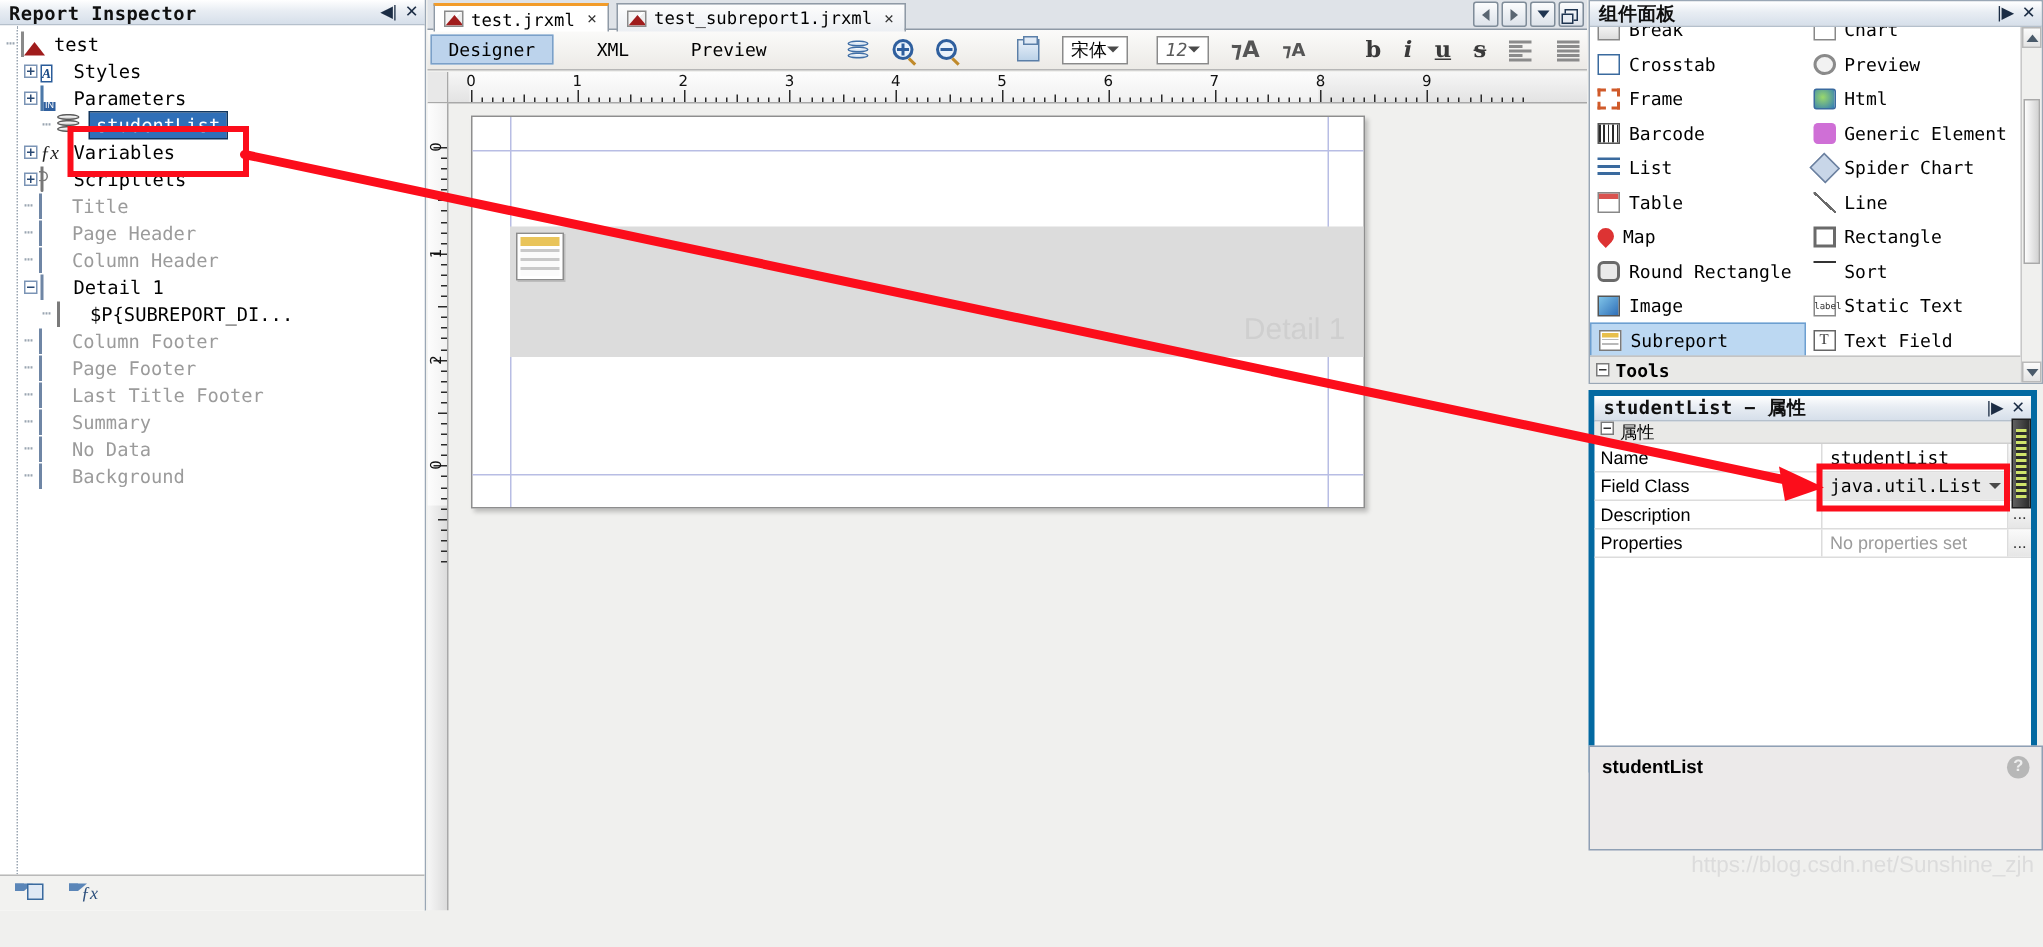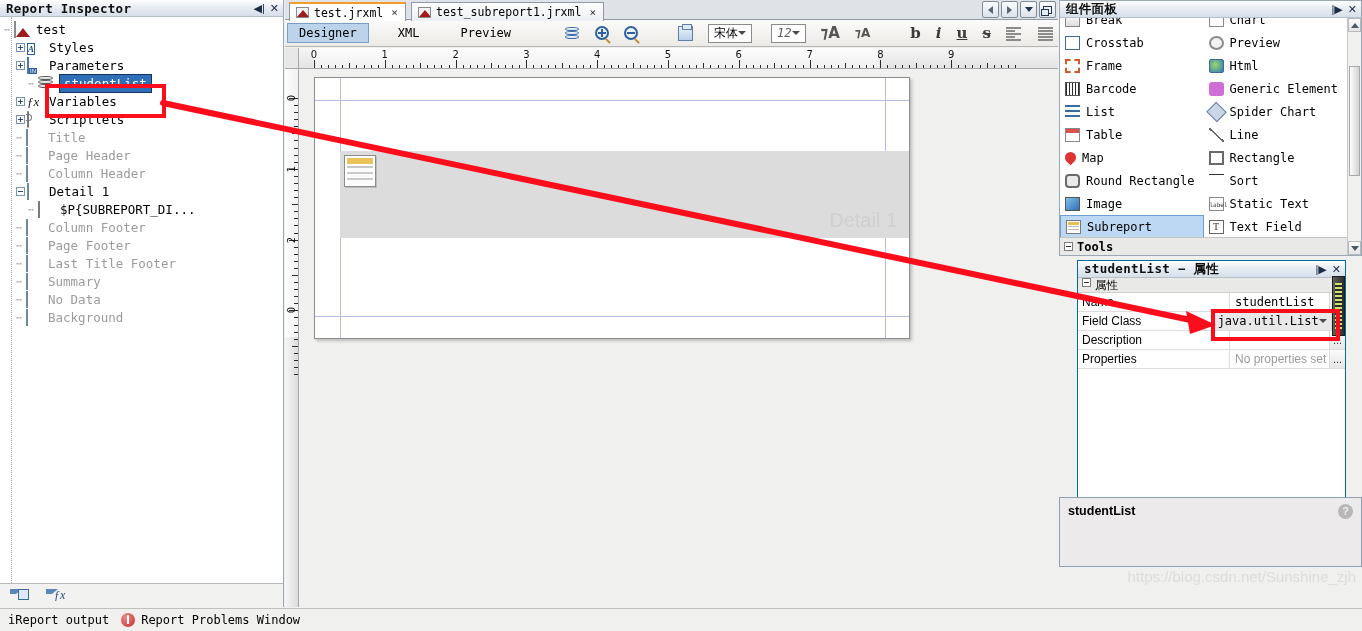--- a/index.html
+++ b/index.html
@@ -234,21 +234,21 @@
   .pal-scroll .sbtn{ height:14px; display:flex;align-items:center;justify-content:center; background:linear-gradient(to bottom,#fbfbfb,#e4e4e4); border:1px solid #b9b9b9;}
   .pal-scroll .up{position:absolute;top:0;left:0;right:0;}
   .pal-scroll .dn{position:absolute;bottom:0;left:0;right:0;}
   .pal-scroll .thumb{position:absolute;left:1px;right:1px;top:48px;height:110px;background:linear-gradient(to right,#fdfdfd,#d2d2d2);border:1px solid #a9a9a9;}
   .pal-scroll .ua{width:0;height:0;border-left:4px solid transparent;border-right:4px solid transparent;border-bottom:5px solid #4a5a6a;}
   .pal-scroll .dna{width:0;height:0;border-left:4px solid transparent;border-right:4px solid transparent;border-top:5px solid #4a5a6a;}
   .tools-row { position:absolute; left:0; right:14px; bottom:0; height:18px;
     background:#e9e9e7; border-top:1px solid #c4c4c4; display:flex; align-items:center; gap:4px; padding-left:4px;
     font-family:"DejaVu Sans Mono", monospace; font-weight:bold; font-size:12px; }
 
-  .props { position:absolute; left:0; top:260px; right:16px; height:255px; background:#fff; border:1px solid #0369a1;margin-left:18px; }
+  .props { position:absolute; left:0; top:260px; right:4px; height:255px; background:#fff; border:4px solid #0369a1; }
   .props-section { height:15px; background:#e9e9e7; border-bottom:1px solid #cfcfcf;
     display:flex; gap:4px; padding-left:4px; font-size:11.5px; }
   .sec-box{ width:9px;height:9px;border:1px solid #7b7b7b;background:#fff;position:relative;}
   .sec-box:before{content:"";position:absolute;left:1px;right:1px;top:3px;height:1px;background:#333;}
   .prow { display:flex; height:19px; border-bottom:1px solid #dcdcdc; align-items:stretch; }
   .pname { width:152px; border-right:1px solid #dcdcdc; display:flex; align-items:center; padding-left:4px; font-size:12px; }
   .pval { flex:1; display:flex; align-items:center; padding-left:5px;
     font-family:"DejaVu Sans Mono", monospace; font-size:12px; }
   .pval.muted { color:#9b9b9b; font-family:"Liberation Sans",sans-serif; }
   .pval.combo { background:#e8e8e8; }
@@ -872,29 +872,20 @@
     </div>
 
     <div class="helpbox">
       <span class="txt">studentList</span>
       <span class="qm">?</span>
     </div>
 
     <div class="watermark">https://blog.csdn.net/Sunshine_zjh</div>
   </div>
 
-  <div class="statusbar">
-    <span class="sbitem">
-      <span>iReport output</span>
-    </span>
-    <span class="sbitem">
-      <span class="errico"></span>
-      <span>Report Problems Window</span>
-    </span>
-  </div>
 
   <svg class="anno" viewBox="0 0 1362 631">
     <rect x="47" y="86" width="117" height="30" fill="none" stroke="#fc0d1b" stroke-width="4"></rect>
     <rect x="1213" y="311" width="125" height="28" fill="none" stroke="#fc0d1b" stroke-width="4"></rect>
     <line x1="163" y1="103" x2="1200" y2="322" stroke="#fc0d1b" stroke-width="6" stroke-linecap="round"></line>
     <polygon points="1216,325 1186,311 1190,334" fill="#fc0d1b"></polygon>
   </svg>
 </div>
 
 </body></html>

